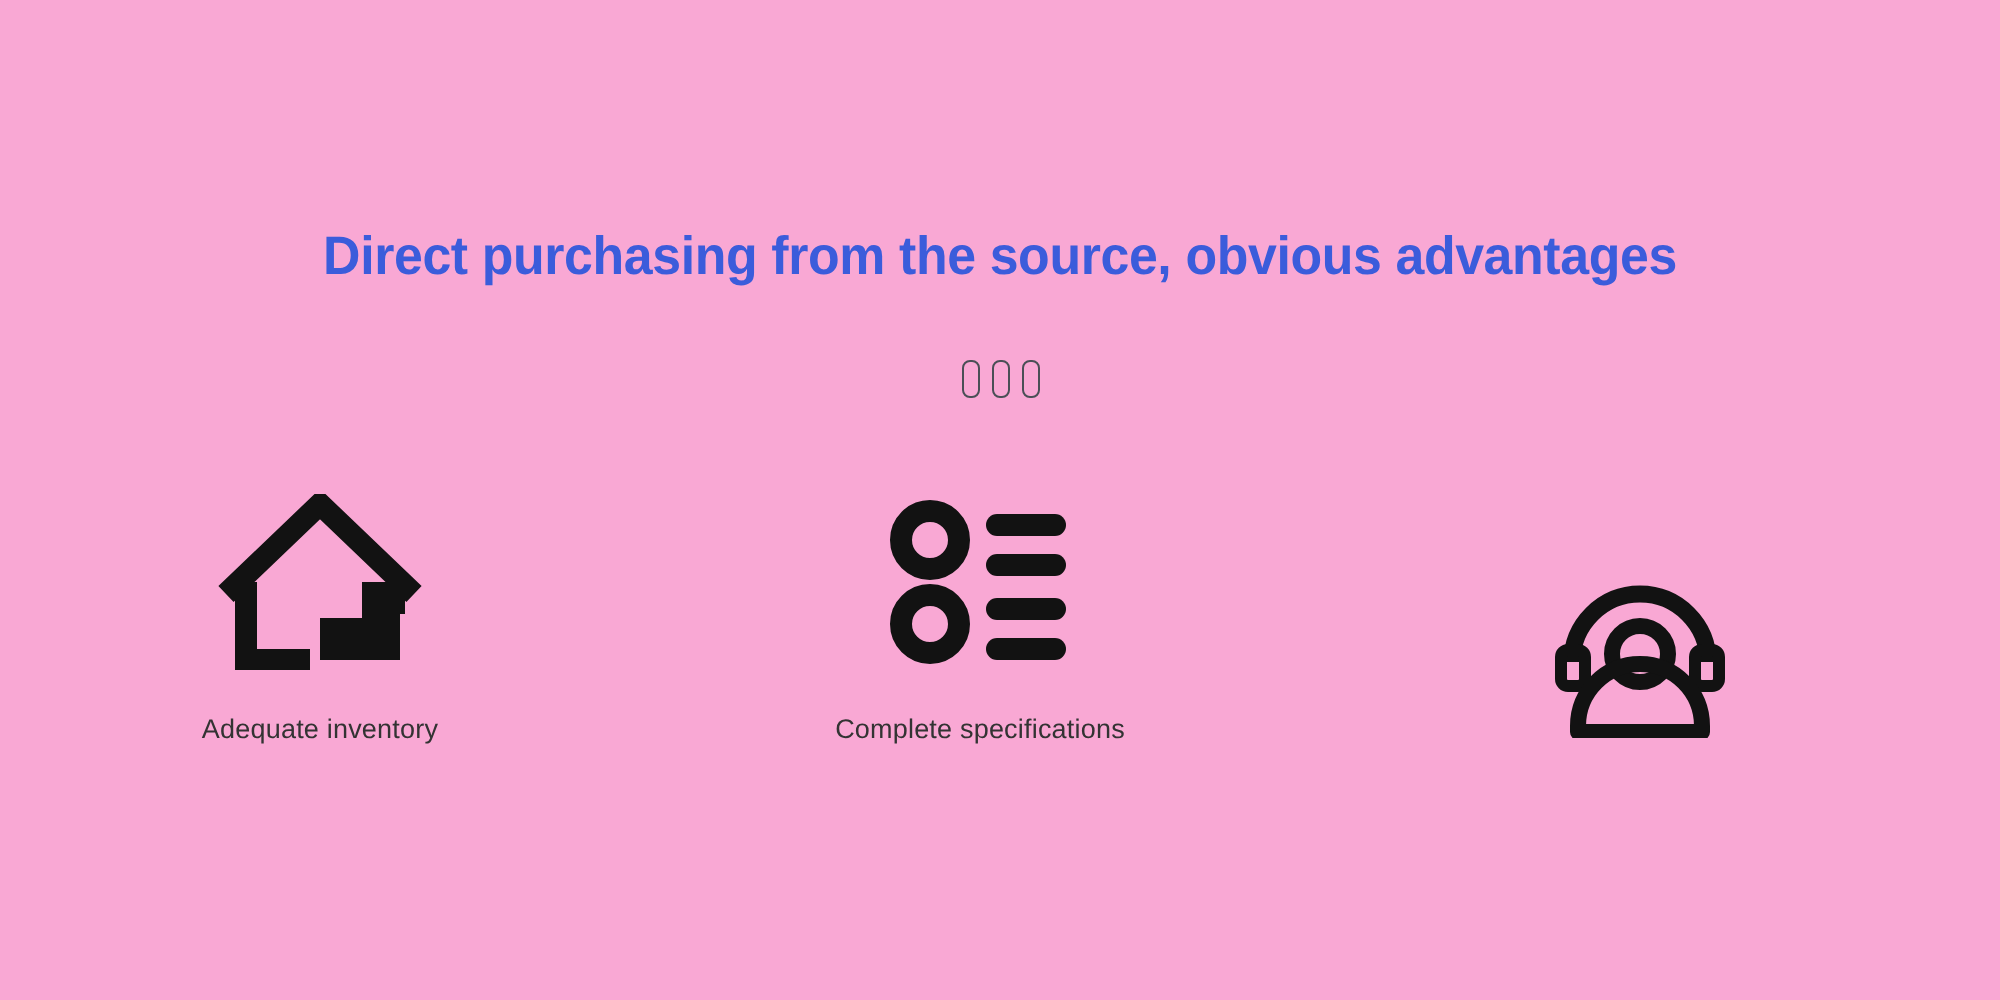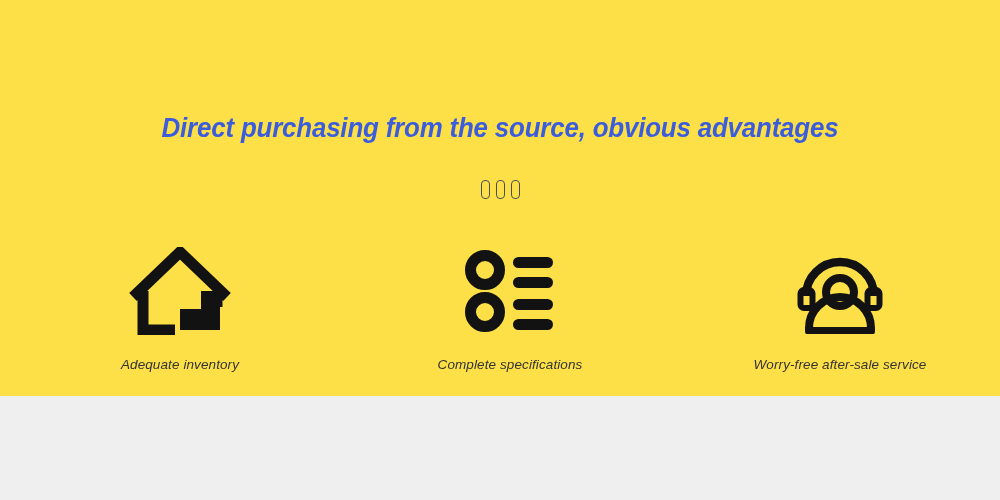--- a/index.html
+++ b/index.html
@@ -9,24 +9,23 @@
   body {
     width: 1000px;
     height: 500px;
     background: #efefef;
     font-family: "Liberation Sans", sans-serif;
     overflow: hidden;
   }
   .banner {
     position: relative;
     width: 1000px;
-    height: 396px;
-    background: #fde047;
+    height: 500px;
+    background: #f9a8d4;
     box-sizing: border-box;
-    font-style: italic;
   }
   .title {
     position: absolute;
     top: 113px;
     left: 0;
     width: 1000px;
     text-align: center;
     font-size: 27px;
     font-weight: 700;
     letter-spacing: -0.2px;
@@ -50,21 +49,21 @@
     width: 9px;
     height: 19px;
     border: 1.6px solid #4a4f56;
     border-radius: 4px;
     box-sizing: border-box;
     background: transparent;
   }
   .features {
     position: absolute;
     top: 245px;
-    left: 70px;
+    left: 50px;
     width: 880px;
     display: flex;
     align-items: flex-end;
     justify-content: space-between;
   }
   .feature {
     display: flex;
     flex-direction: column;
     align-items: center;
     width: 220px;
@@ -140,17 +139,16 @@
           <path d="M13 48 A34 34 0 0 1 81 48" stroke="#121212" stroke-width="8.5" fill="none" stroke-linecap="butt"></path>
 
           <rect x="7.5" y="42" width="12" height="18" rx="3.5" stroke="#121212" stroke-width="6" fill="none"></rect>
           <rect x="74.5" y="42" width="12" height="18" rx="3.5" stroke="#121212" stroke-width="6" fill="none"></rect>
 
           <circle cx="47" cy="44" r="14" stroke="#121212" stroke-width="8" fill="none"></circle>
 
           <path d="M16 83 L16 80 A31 31 0 0 1 78 80 L78 83 Z" stroke="#121212" stroke-width="8" fill="none" stroke-linejoin="round"></path>
         </svg>
       </span>
-      <span class="label">Worry-free after-sale service</span>
     </div>
 
   </div>
 </div>
 
 </body></html>

